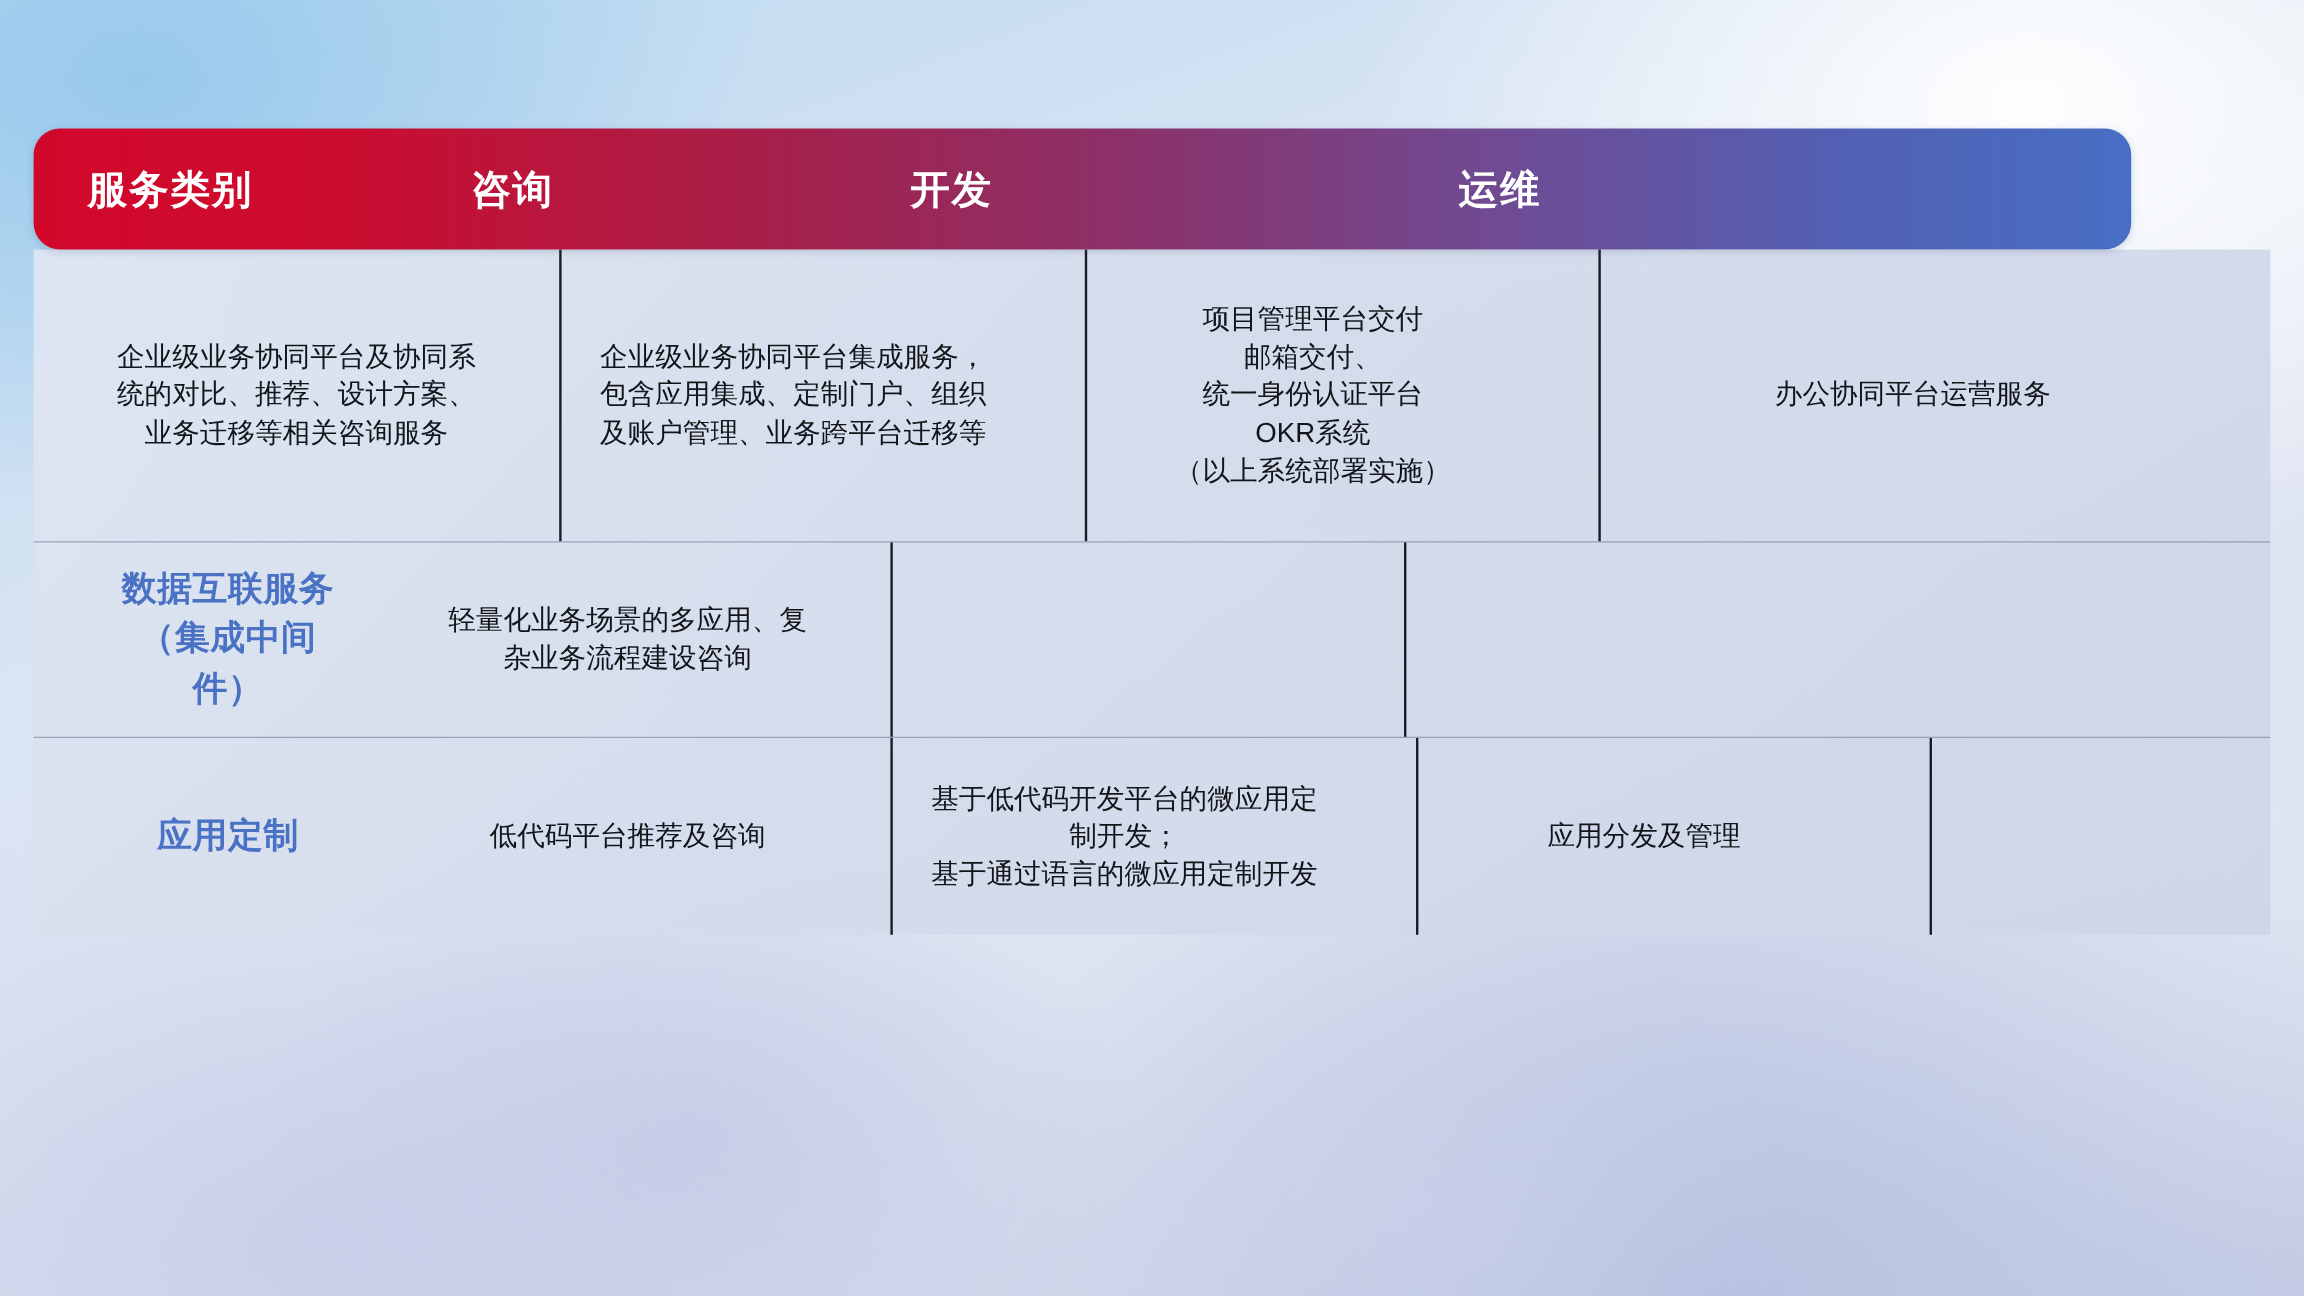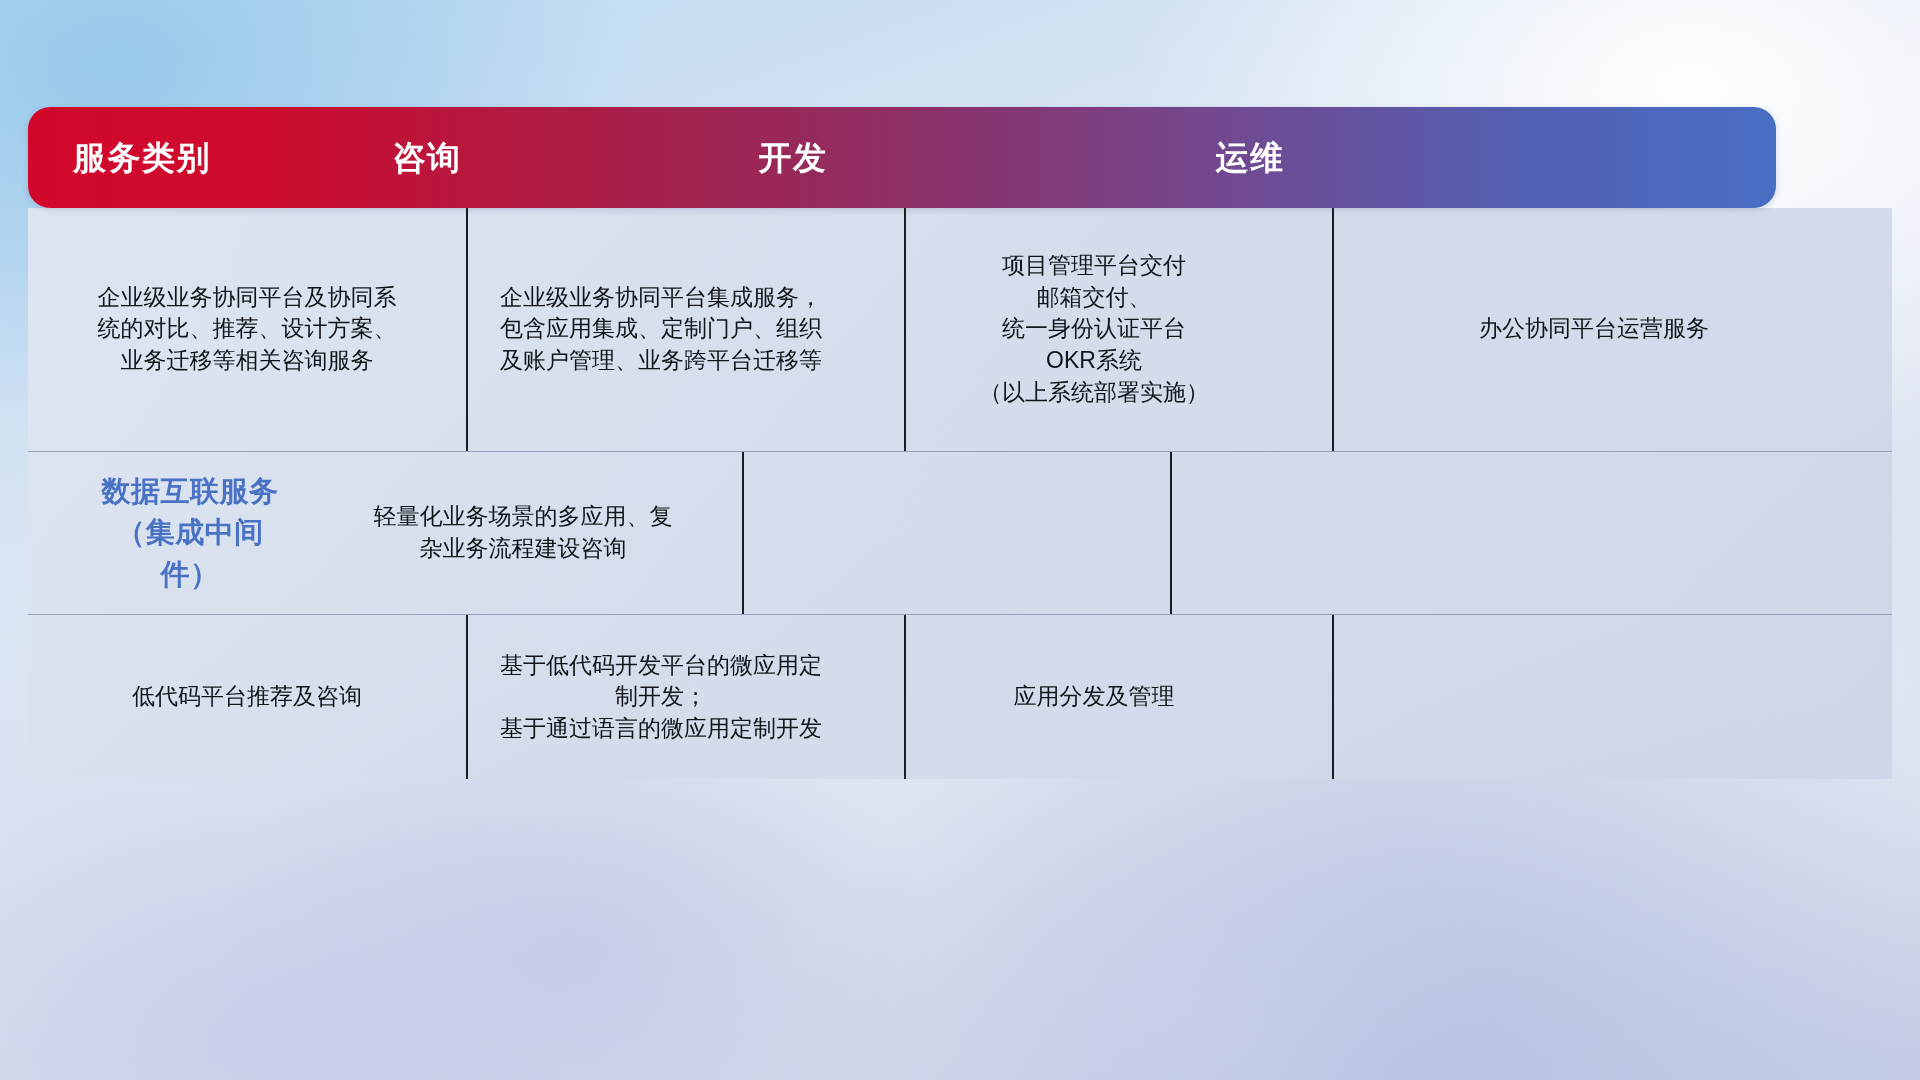--- a/index.html
+++ b/index.html
@@ -177,20 +177,21 @@
       <div class="row r2">
         <div class="cell c1 cell-cat">数据互联服务
 （集成中间件）</div>
         <div class="cell c2">轻量化业务场景的多应用、复
 杂业务流程建设咨询</div>
         <div class="cell c4 vline"></div>
         <div class="cell c5 vline"></div>
       </div>
 
       <div class="row r3">
+        <div class="cell c1 cell-cat">应用定制</div>
         <div class="cell c2">低代码平台推荐及咨询</div>
         <div class="cell c3 vline">基于低代码开发平台的微应用定
 制开发；
 基于通过语言的微应用定制开发</div>
         <div class="cell c4 vline">应用分发及管理</div>
         <div class="cell c5 vline"></div>
       </div>
 
     </div>
   </div>

